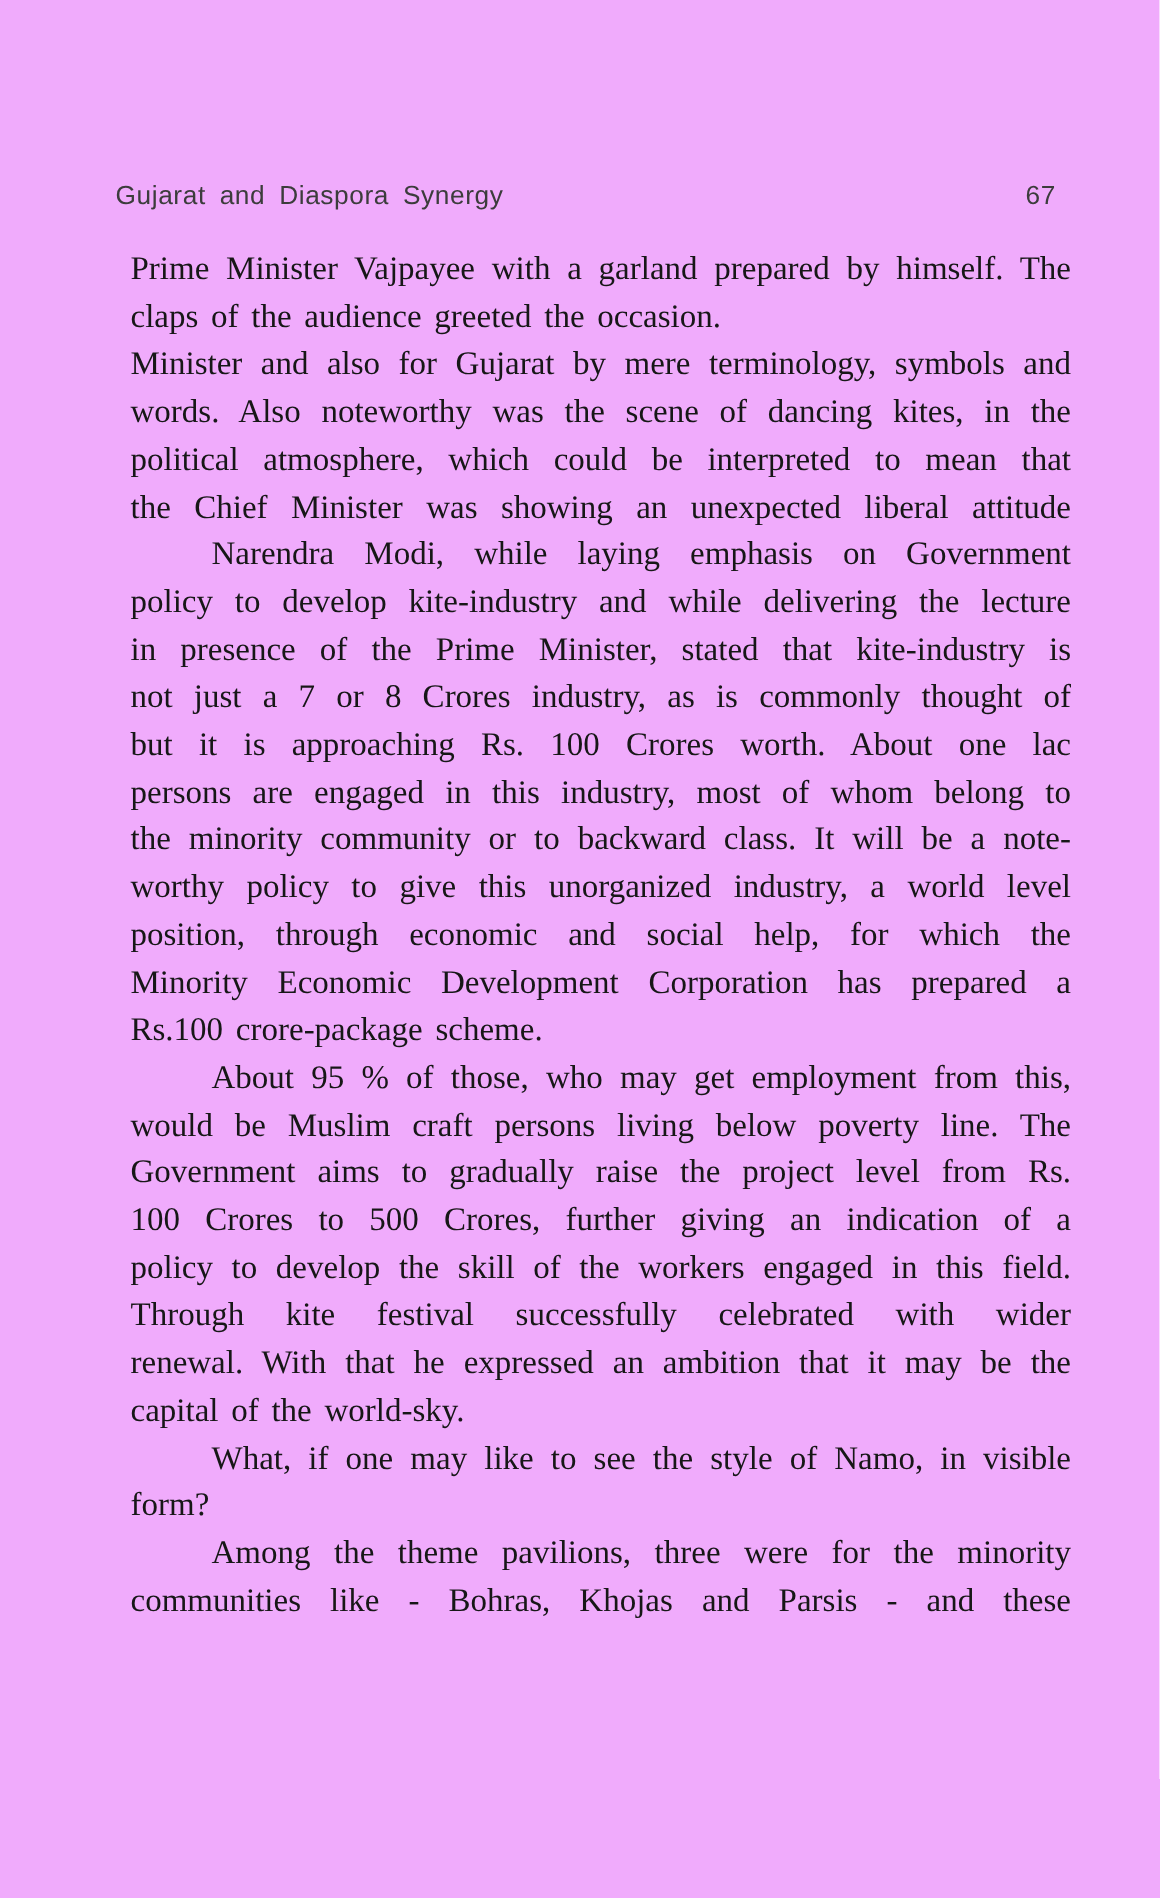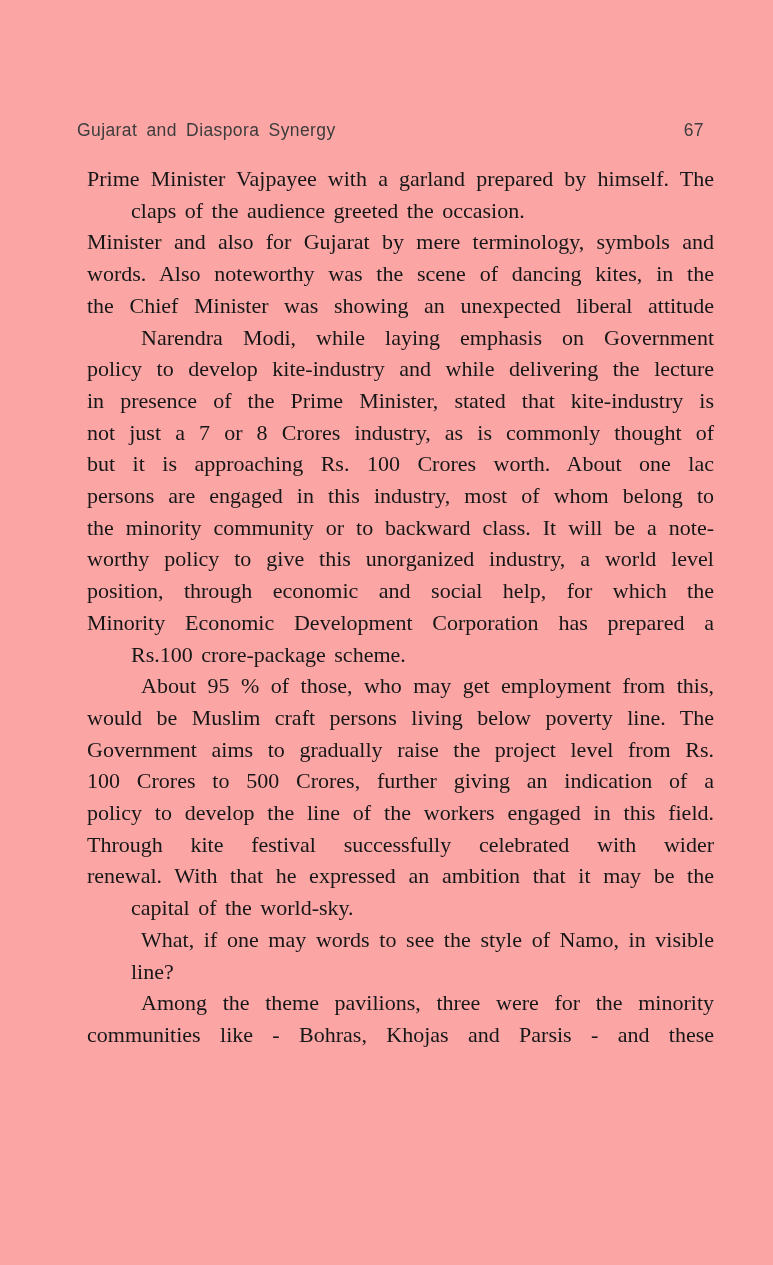--- a/index.html
+++ b/index.html
@@ -4,21 +4,21 @@
 <style>
   html, body {
     margin: 0;
     padding: 0;
     background: #ffffff;
   }
   .page {
     position: relative;
     width: 773px;
     height: 1265px;
-    background: #fca5a5;
+    background: #f0abfc;
     overflow: hidden;
   }
   .running-header {
     position: absolute;
     left: 77px;
     right: 69px;
     top: 120px;
     display: flex;
     justify-content: space-between;
     align-items: baseline;
@@ -44,21 +44,20 @@
   }
   .line {
     display: block;
     text-align: justify;
     text-align-last: justify;
     word-spacing: 1.5px;
   }
   .line.endline {
     text-align-last: left;
     word-spacing: 3px;
-    margin-left: 44px;
   }
   .line.indent {
     text-indent: 54px;
   }
 </style>
 </head>
 <body>
 
 <div class="page">
   <div class="running-header">
@@ -66,47 +65,48 @@
     <span>67</span>
   </div>
   <div class="page-body">
       <p class="para">
         <span class="line">Prime Minister Vajpayee with a garland prepared by himself. The</span>
         <span class="line endline">claps of the audience greeted the occasion.</span>
       </p>
       <p class="para">
         <span class="line">Minister and also for Gujarat by mere terminology, symbols and</span>
         <span class="line">words. Also noteworthy was the scene of dancing kites, in the</span>
+        <span class="line">political atmosphere, which could be interpreted to mean that</span>
         <span class="line">the Chief Minister was showing an unexpected liberal attitude</span>
       </p>
       <p class="para">
         <span class="line indent">Narendra Modi, while laying emphasis on Government</span>
         <span class="line">policy to develop kite-industry and while delivering the lecture</span>
         <span class="line">in presence of the Prime Minister, stated that kite-industry is</span>
         <span class="line">not just a 7 or 8 Crores industry, as is commonly thought of</span>
         <span class="line">but it is approaching Rs. 100 Crores worth. About one lac</span>
         <span class="line">persons are engaged in this industry, most of whom belong to</span>
         <span class="line">the minority community or to backward class. It will be a note-</span>
         <span class="line">worthy policy to give this unorganized industry, a world level</span>
         <span class="line">position, through economic and social help, for which the</span>
         <span class="line">Minority Economic Development Corporation has prepared a</span>
         <span class="line endline">Rs.100 crore-package scheme.</span>
       </p>
       <p class="para">
         <span class="line indent">About 95 % of those, who may get employment from this,</span>
         <span class="line">would be Muslim craft persons living below poverty line. The</span>
         <span class="line">Government aims to gradually raise the project level from Rs.</span>
         <span class="line">100 Crores to 500 Crores, further giving an indication of a</span>
-        <span class="line">policy to develop the line of the workers engaged in this field.</span>
+        <span class="line">policy to develop the skill of the workers engaged in this field.</span>
         <span class="line">Through kite festival successfully celebrated with wider</span>
         <span class="line">renewal. With that he expressed an ambition that it may be the</span>
         <span class="line endline">capital of the world-sky.</span>
       </p>
       <p class="para">
-        <span class="line indent">What, if one may words to see the style of Namo, in visible</span>
-        <span class="line endline">line?</span>
+        <span class="line indent">What, if one may like to see the style of Namo, in visible</span>
+        <span class="line endline">form?</span>
       </p>
       <p class="para">
         <span class="line indent">Among the theme pavilions, three were for the minority</span>
         <span class="line">communities like - Bohras, Khojas and Parsis - and these</span>
       </p>
     </div>
 </div>
 
 </body></html>

